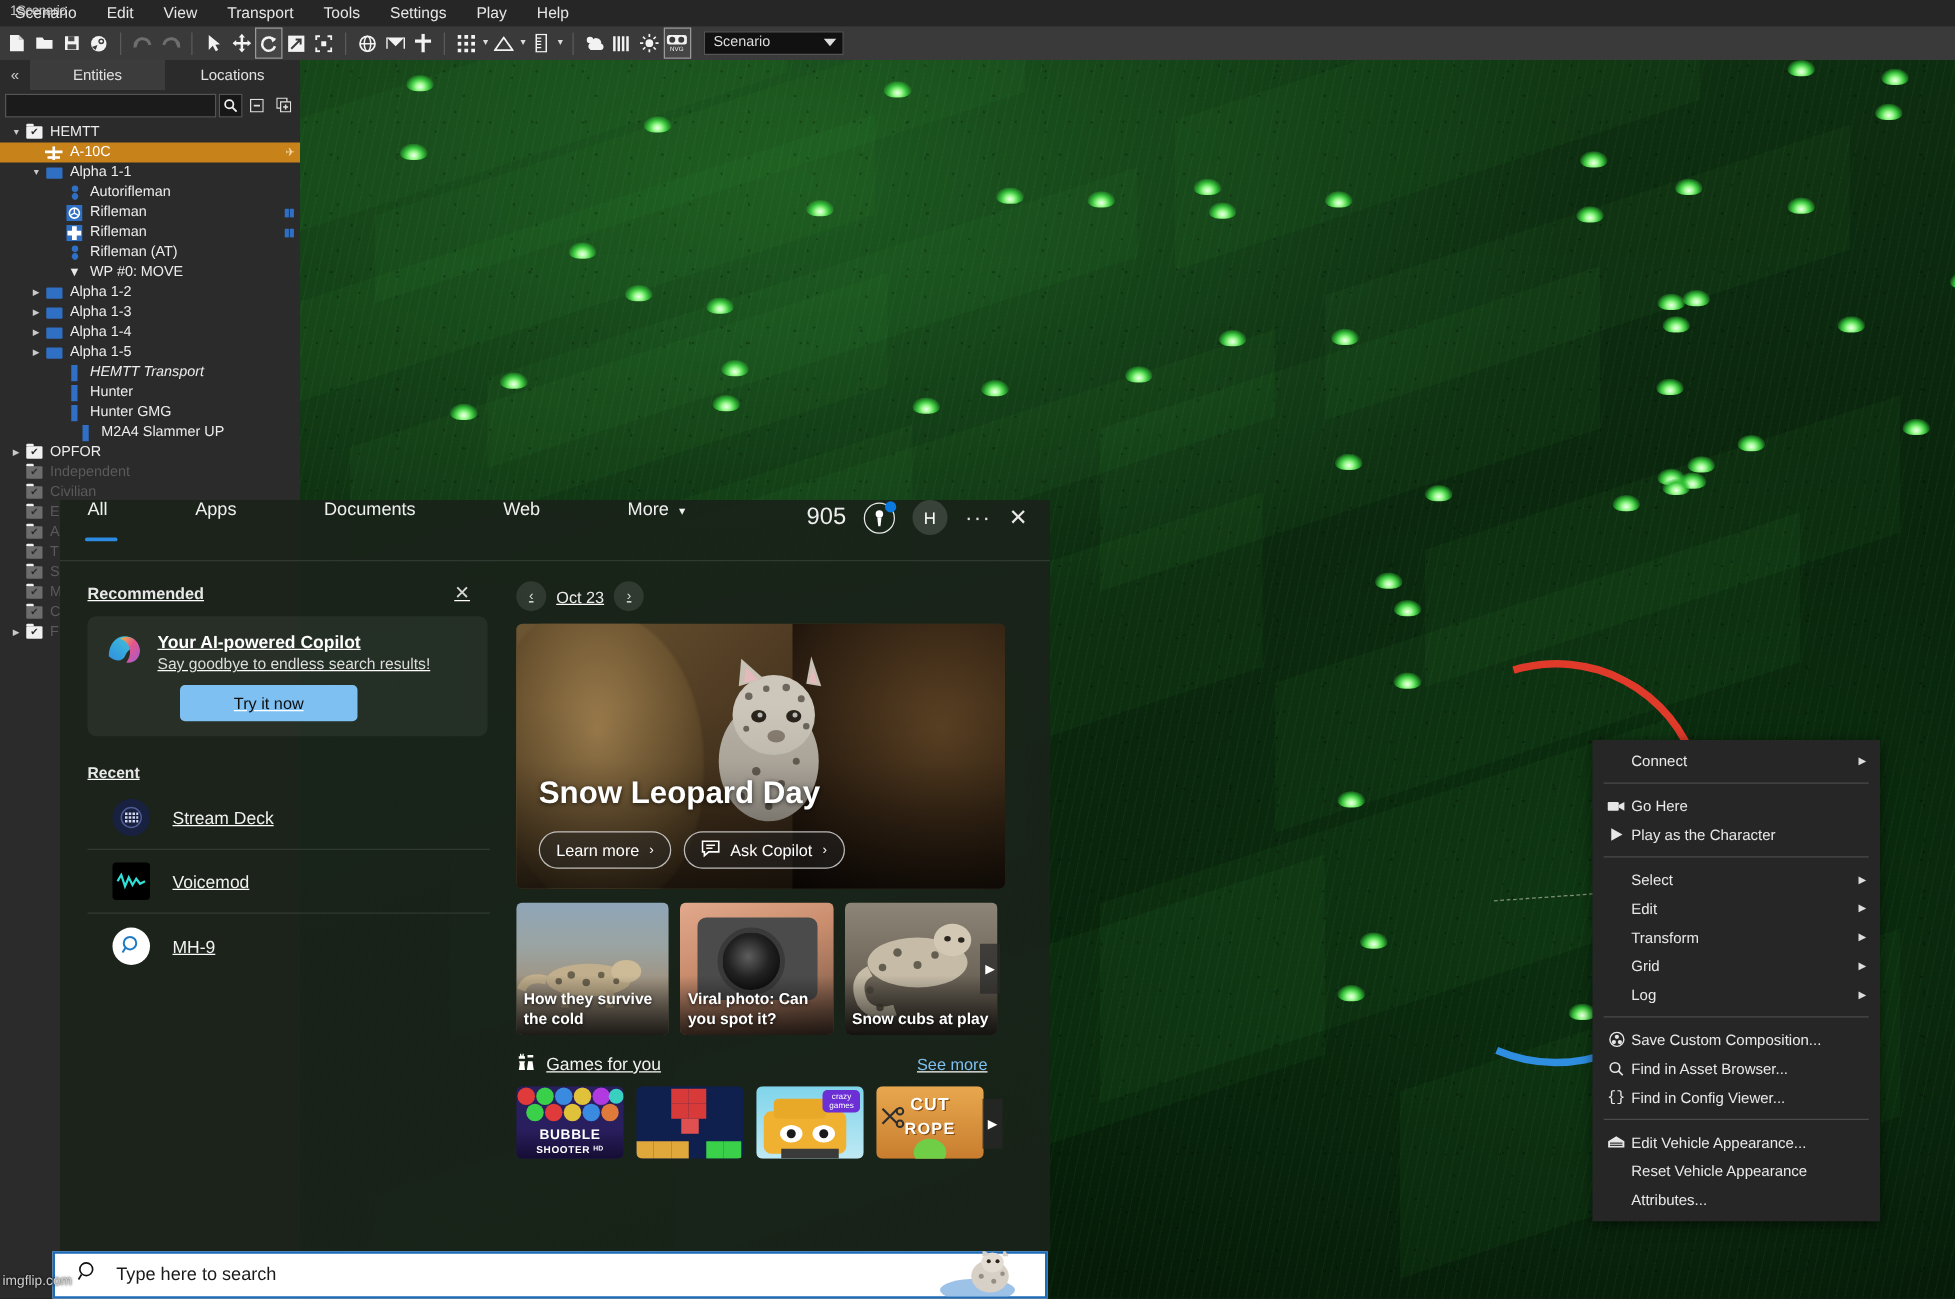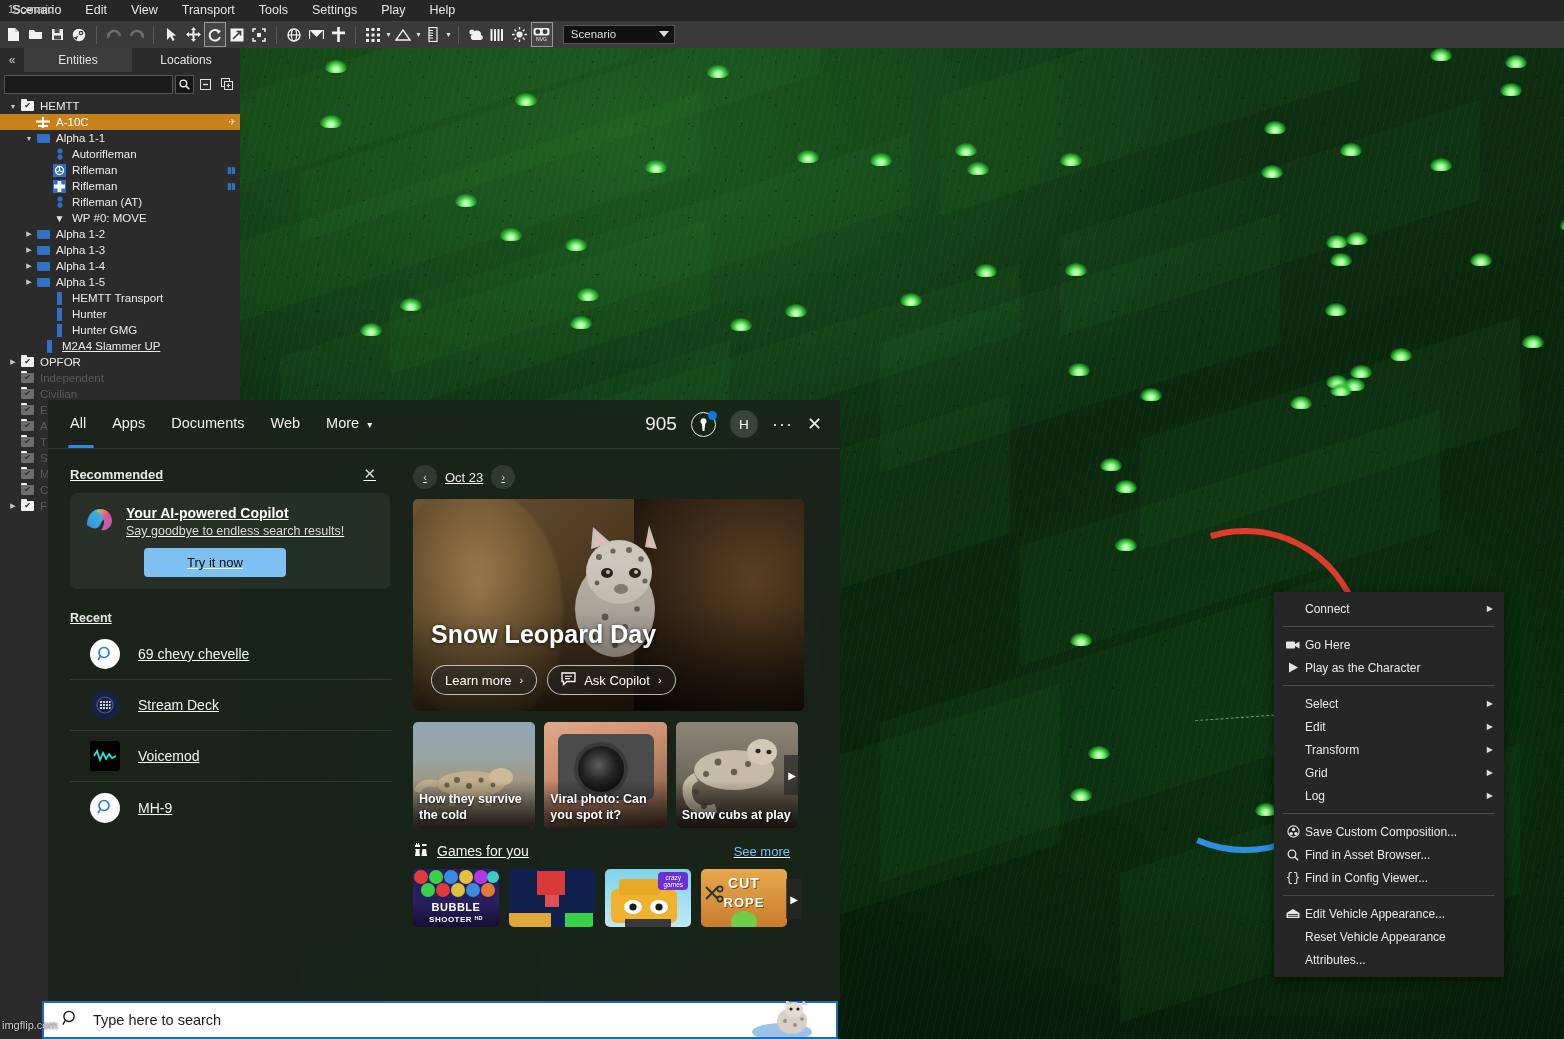--- a/index.html
+++ b/index.html
@@ -148,21 +148,21 @@
   .ctx-sub { position: absolute; right: 11px; font-size: 8px; color: #ddd; }
   .ctx-div { height: 1px; background: #4a4a4a; margin: 6px 9px; }
 
   
   .searchpanel {
     position: absolute; left: 48px; top: 400px; width: 792px; height: 602px;
     background: rgba(26,34,26,0.93);
     z-index: 50; overflow: hidden;
     color: #fff;
   }
-  .sp-tabs { display: flex; align-items: center; height: 48px; padding: 0 18px 0 22px; }
+  .sp-tabs { display: flex; align-items: flex-start; height: 48px; padding: 0 18px 0 22px; gap: 44px; }
   .sp-tab { font-size: 14.5px; color: #f0f0f0; margin-right: 26px; position: relative; padding-bottom: 3px;}
   .sp-tab.sel::after {
     content:""; position:absolute; left: -2px; bottom: -14px; width: 26px; height: 3px;
     background:#2c8ae0; border-radius:2px;
   }
   .sp-right { margin-left:auto; display:flex; align-items:center; gap: 14px; }
   .sp-points { font-size: 19px; color: #eee; }
   .medal {
     width: 25px; height: 25px; border: 1.6px solid #e8e8e8; border-radius: 50%;
     position: relative; display:flex; align-items:center; justify-content:center;
@@ -661,37 +661,37 @@
           <span class="ticon">
             <span class="sqblue"></span>
           </span>
           <span style="margin-left: 5px;">Alpha 1-5</span>
         </div>
         <div class="trow" style="padding-left: 38px;">
           <span class="tw"></span>
           <span class="ticon">
             <span class="vbar"></span>
           </span>
-          <span style="margin-left: 5px;">HEMTT Transport</span>
+          <span style="margin-left: 5px; font-style: italic;">HEMTT Transport</span>
         </div>
         <div class="trow" style="padding-left: 38px;">
           <span class="tw"></span>
           <span class="ticon">
             <span class="vbar"></span>
           </span>
           <span style="margin-left: 5px;">Hunter</span>
         </div>
         <div class="trow" style="padding-left: 38px;">
           <span class="tw"></span>
           <span class="ticon">
             <span class="vbar"></span>
           </span>
           <span style="margin-left: 5px;">Hunter GMG</span>
         </div>
-        <div class="trow" style="padding-left: 28px; text-decoration: underline;">
+        <div class="trow" style="padding-left: 47px;">
           <span class="tw"></span>
           <span class="ticon">
             <span class="vbar"></span>
           </span>
           <span style="margin-left: 5px;">M2A4 Slammer UP</span>
         </div>
         <div class="trow" style="padding-left: 6px;">
           <span class="tw">▶</span>
           <span class="ticon">
             <span class="folder">
@@ -937,29 +937,20 @@
             <div>
               <div class="cp-title">Your AI-powered Copilot</div>
               <div class="cp-sub">Say goodbye to endless search results!</div>
             </div>
           </div>
           <div class="cp-btn">Try it now</div>
         </div>
 
         <div class="rec-head">Recent</div>
         <div id="recentlist">
-            <div class="rec-item">
-              <div class="rec-ico">
-                <svg width="17" height="17" viewBox="0 0 17 17">
-                  <circle cx="7" cy="6.5" r="5" stroke="#1f7ac4" stroke-width="1.6" fill="none"></circle>
-                  <path d="M3.3 10.4 L1 14" stroke="#1f7ac4" stroke-width="1.6"></path>
-                </svg>
-              </div>
-              <div class="rec-lbl">69 chevy chevelle</div>
-            </div>
             <div class="rec-item">
               <div class="rec-ico sd">
                 <svg width="18" height="18" viewBox="0 0 18 18">
                   <circle cx="9" cy="9" r="8" stroke="#4c5a93" stroke-width="1.2" fill="none"></circle>
                   <g fill="#cfd6ef">
                     <rect x="4" y="5" width="2" height="2"></rect>
                     <rect x="7" y="5" width="2" height="2"></rect>
                     <rect x="10" y="5" width="2" height="2"></rect>
                     <rect x="13" y="5" width="1.6" height="2"></rect>
                     <rect x="4" y="8" width="2" height="2"></rect>

